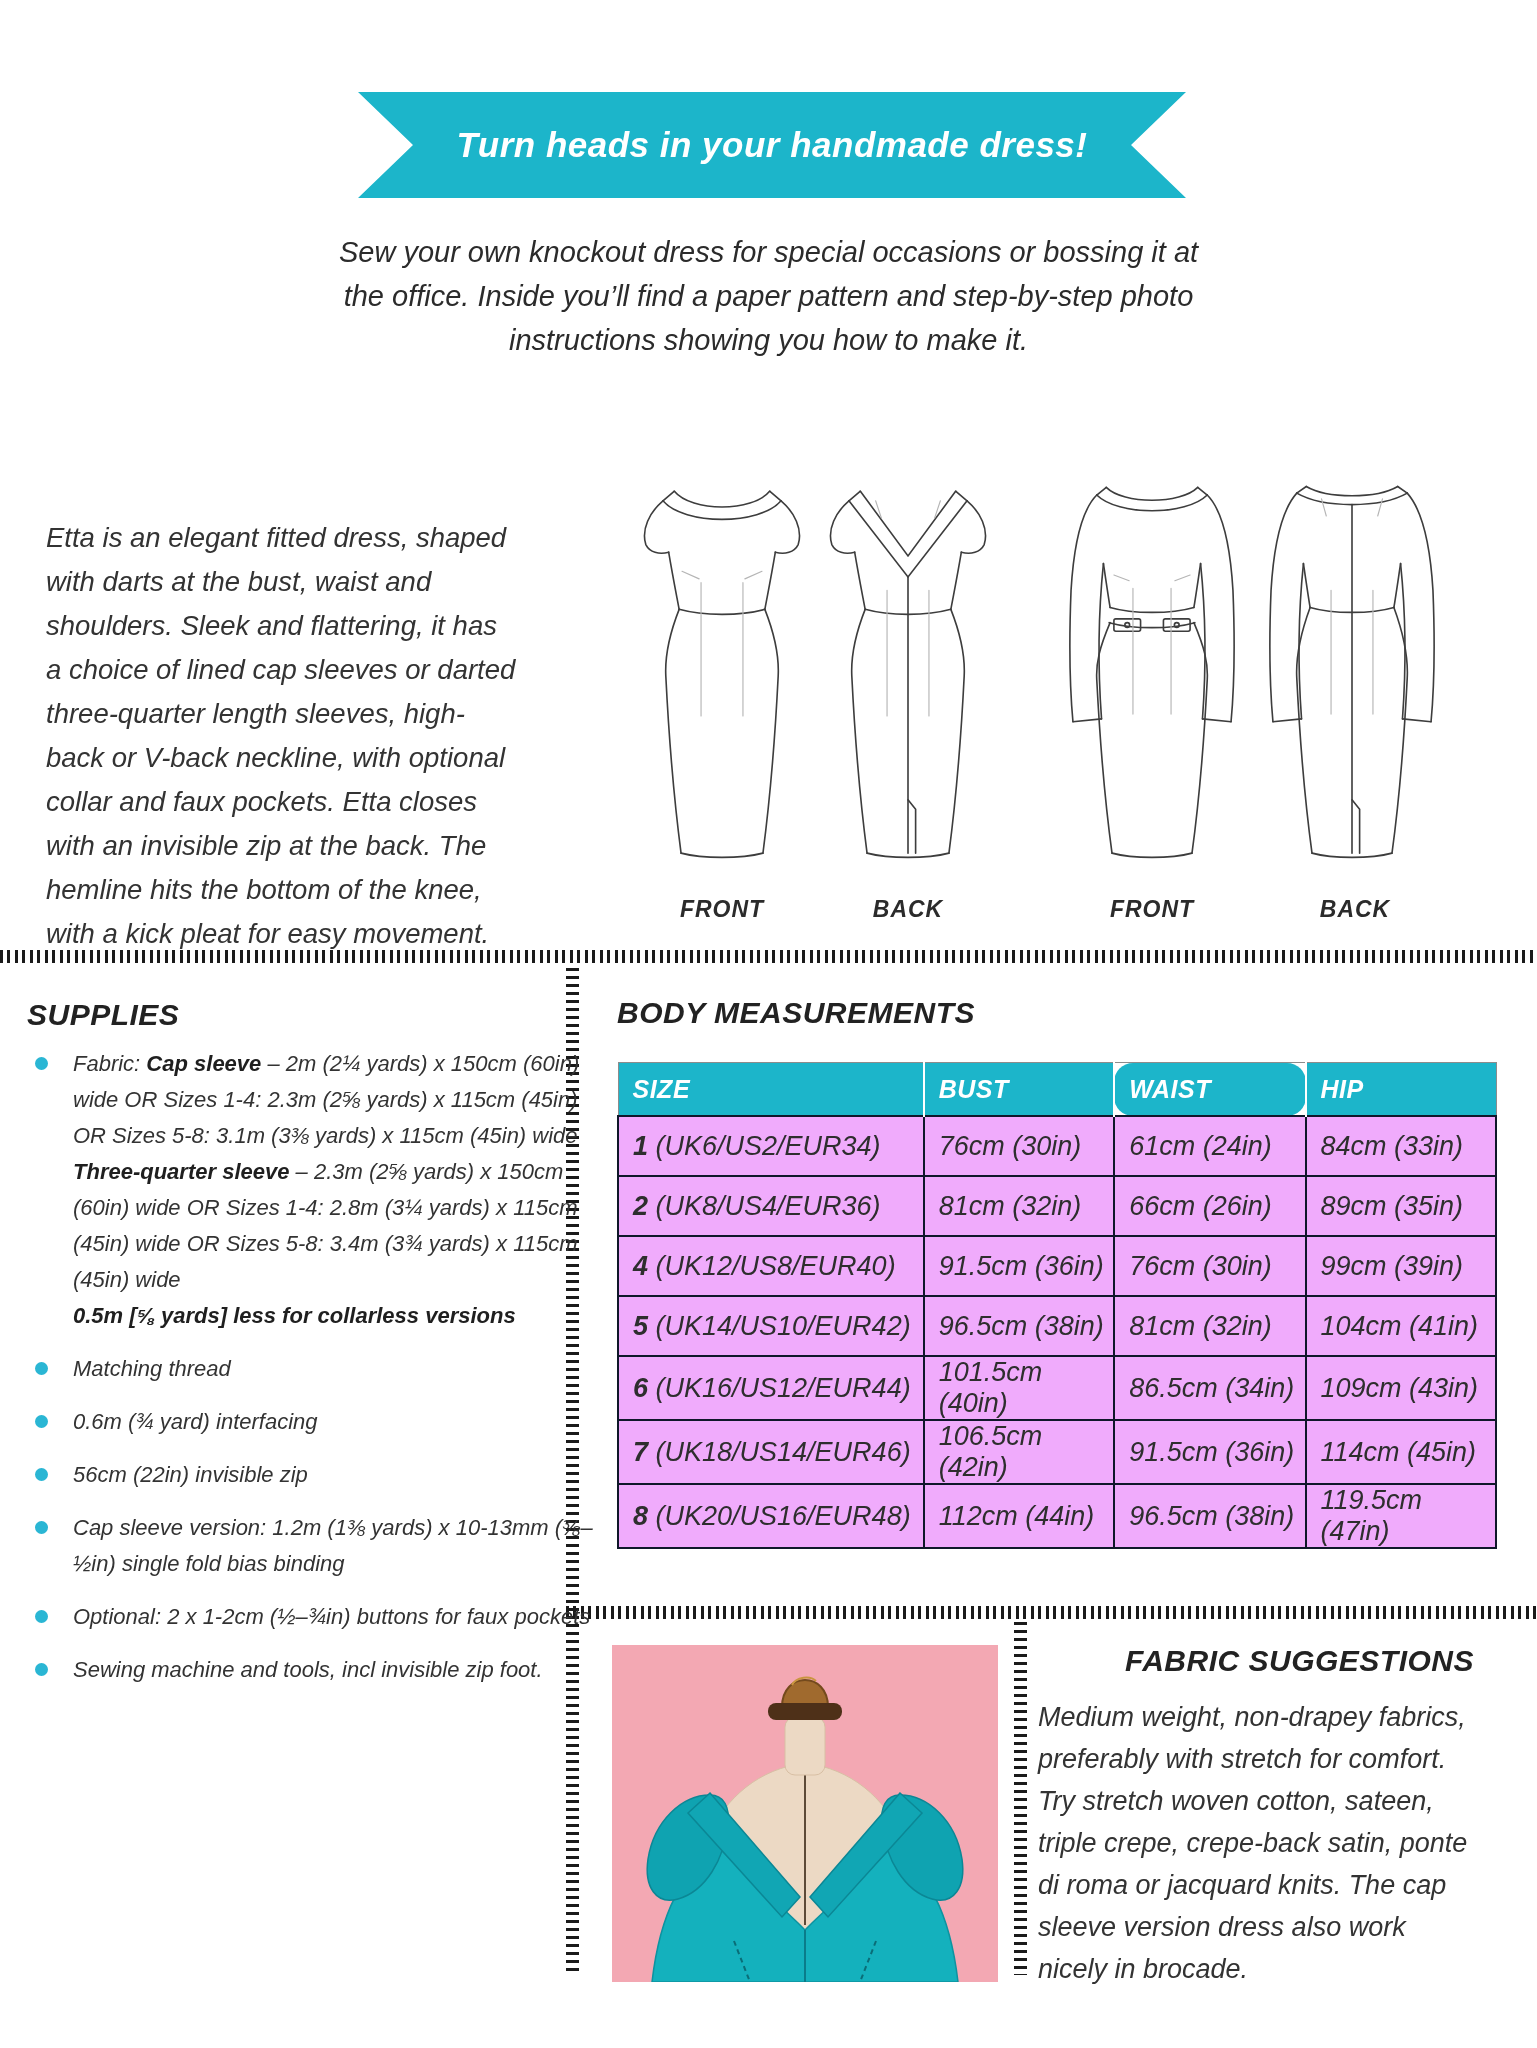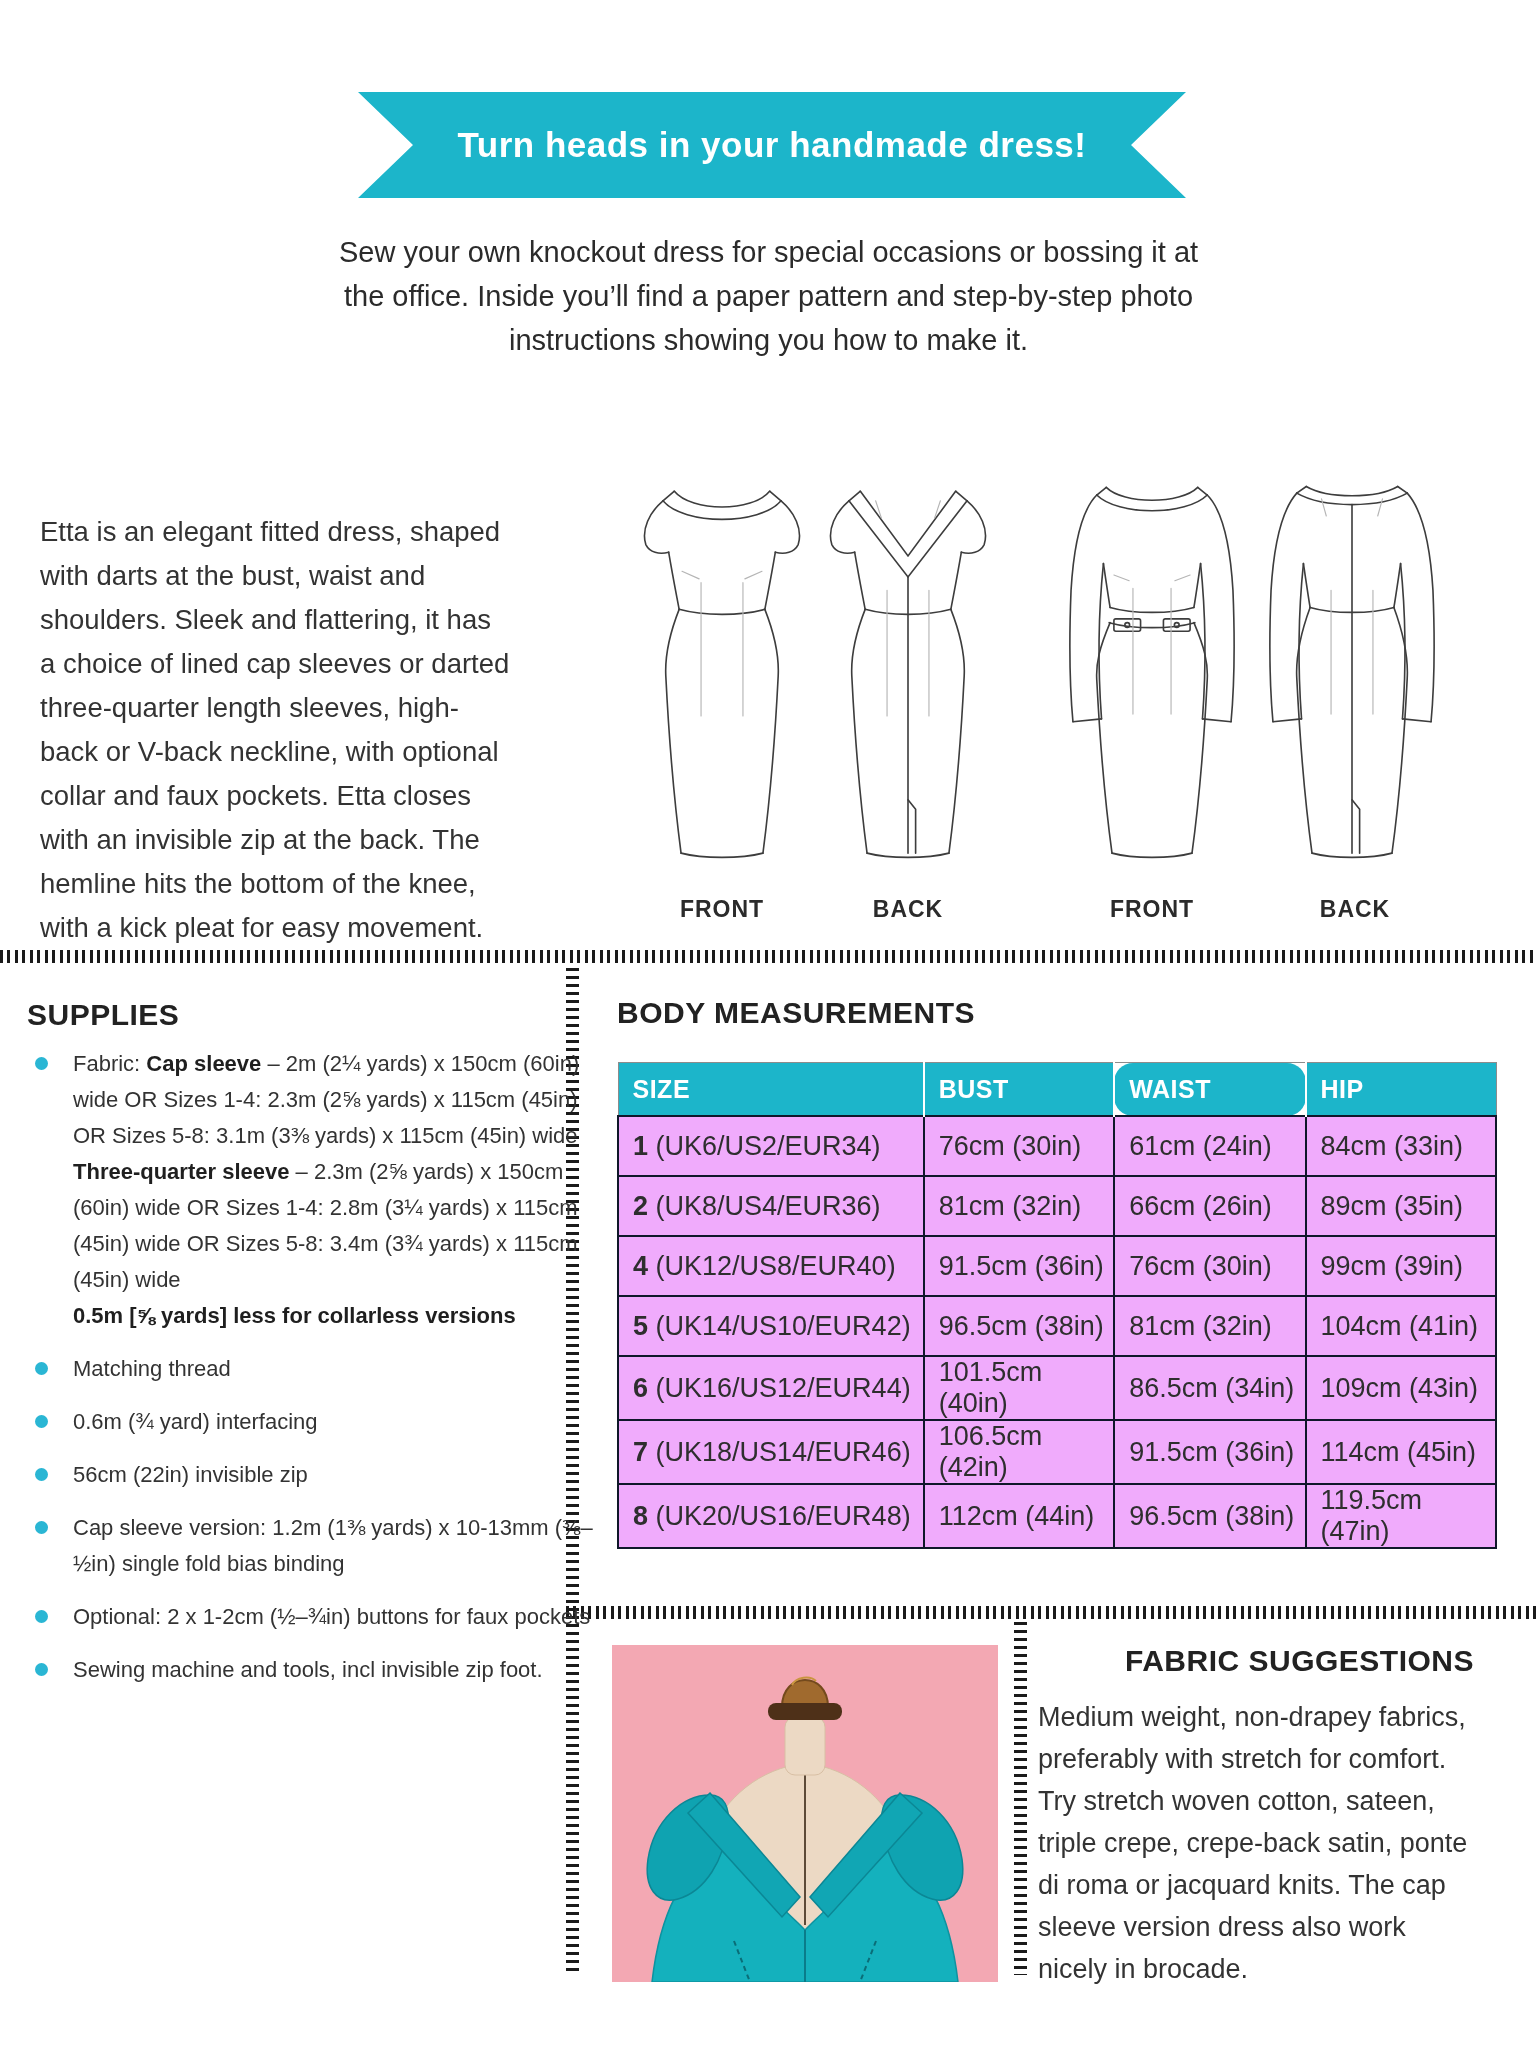--- a/index.html
+++ b/index.html
@@ -1,35 +1,35 @@
 <!DOCTYPE html>
 <html style="--teal: #1cb5ca; --bullet: #2ab6d4; --pink: #f3a8b3; --dress-teal: #14b1bd;"><head>
 <meta charset="utf-8">
 <style>
   html,body{margin:0;padding:0;background:#ffffff;}
   .page{
     position:relative;width:1537px;height:2048px;background:#fff;overflow:hidden;
-    font-family:"Liberation Sans",sans-serif;color:#2e2e2e;
+    font-family:"Liberation Sans",sans-serif;color:#2e2e2e;font-style:italic;
   }
   
   .banner{
     position:absolute;left:358px;top:92px;width:828px;height:106px;
     background:var(--teal,#1cb5ca);
     clip-path:polygon(0 0,100% 0,calc(100% - 55px) 50%,100% 100%,0 100%,55px 50%);
     display:flex;align-items:center;justify-content:center;
   }
   .banner span{color:#fff;font-size:35px;font-weight:700;letter-spacing:.5px;}
   
   .intro{
     position:absolute;left:50%;transform:translateX(-50%);top:230px;width:1100px;margin:0;
     text-align:center;font-size:29px;line-height:44px;color:#2b2b2b;white-space:pre-line;
   }
   
   .description{
-    position:absolute;left:30px;top:500px;width:560px;margin:10px;
+    position:absolute;left:30px;top:500px;width:560px;margin:16px;
     font-size:27.5px;line-height:44px;color:#333;white-space:pre-line;
   }
   
   .drawing{position:absolute;top:476px;width:200px;height:400px;}
   .drawing svg{width:100%;height:100%;}
   .draw-label{
     position:absolute;top:896px;width:140px;text-align:center;
     font-size:23px;font-weight:700;letter-spacing:1px;color:#2b2b2b;
   }
   

